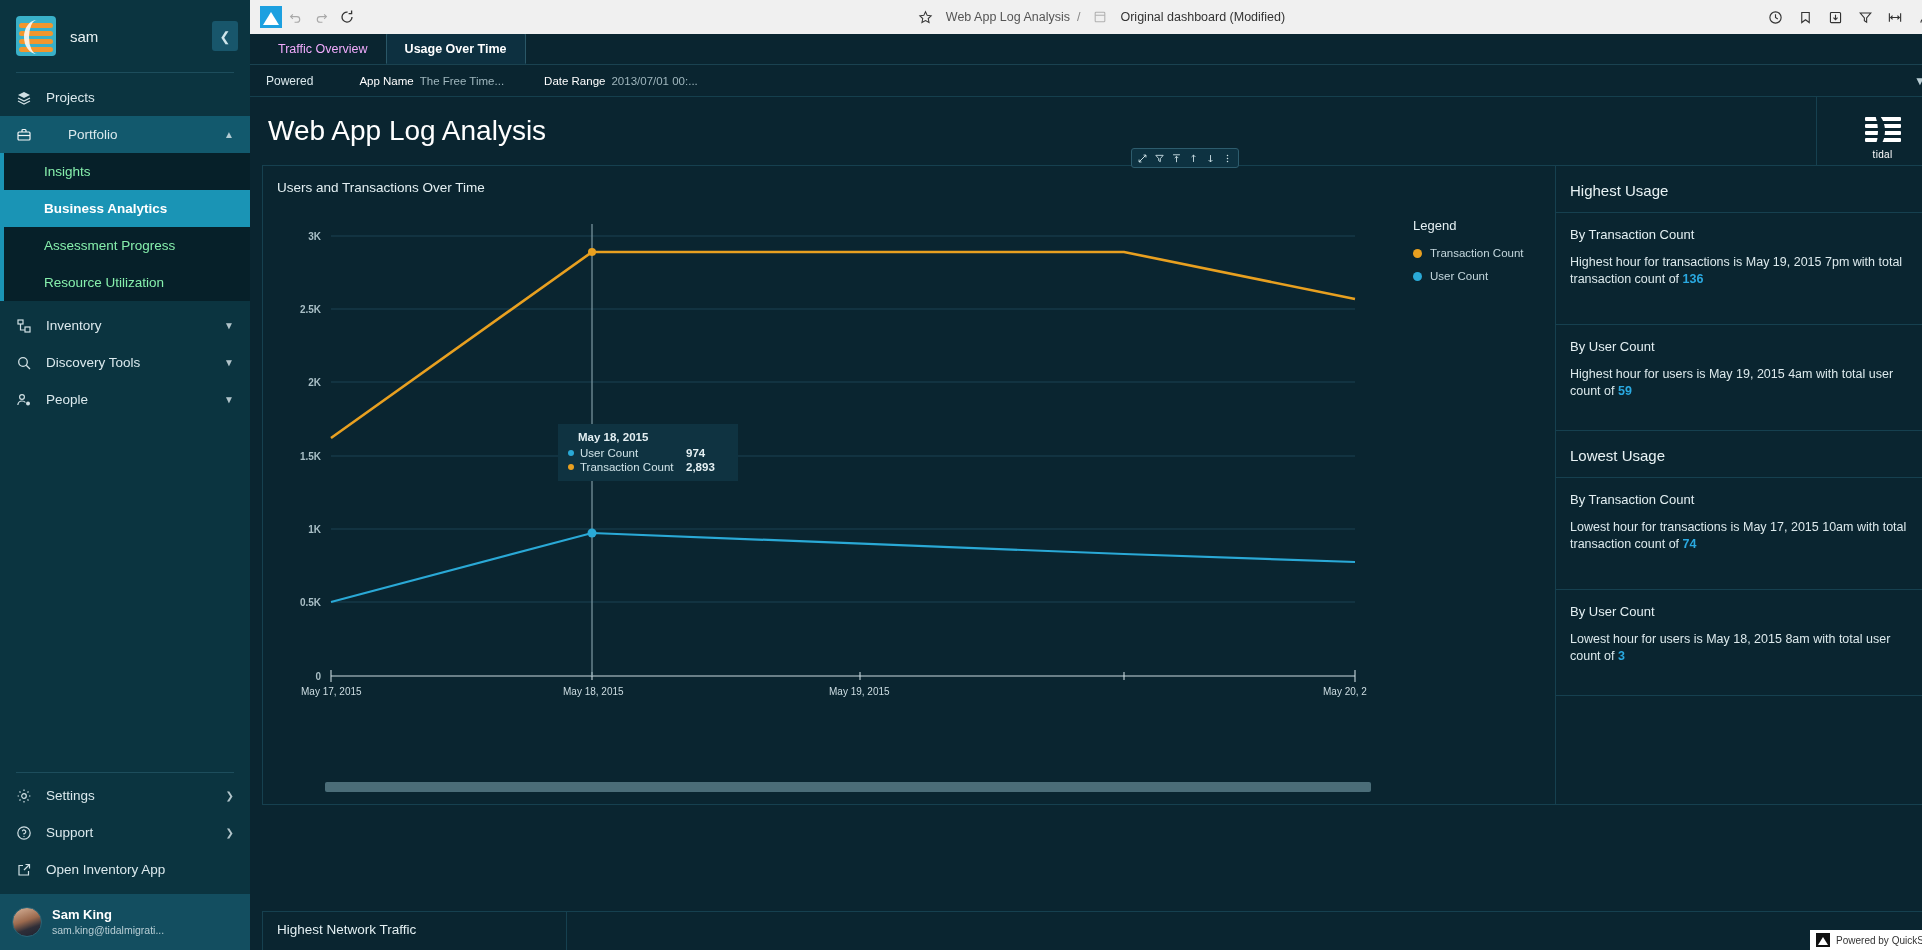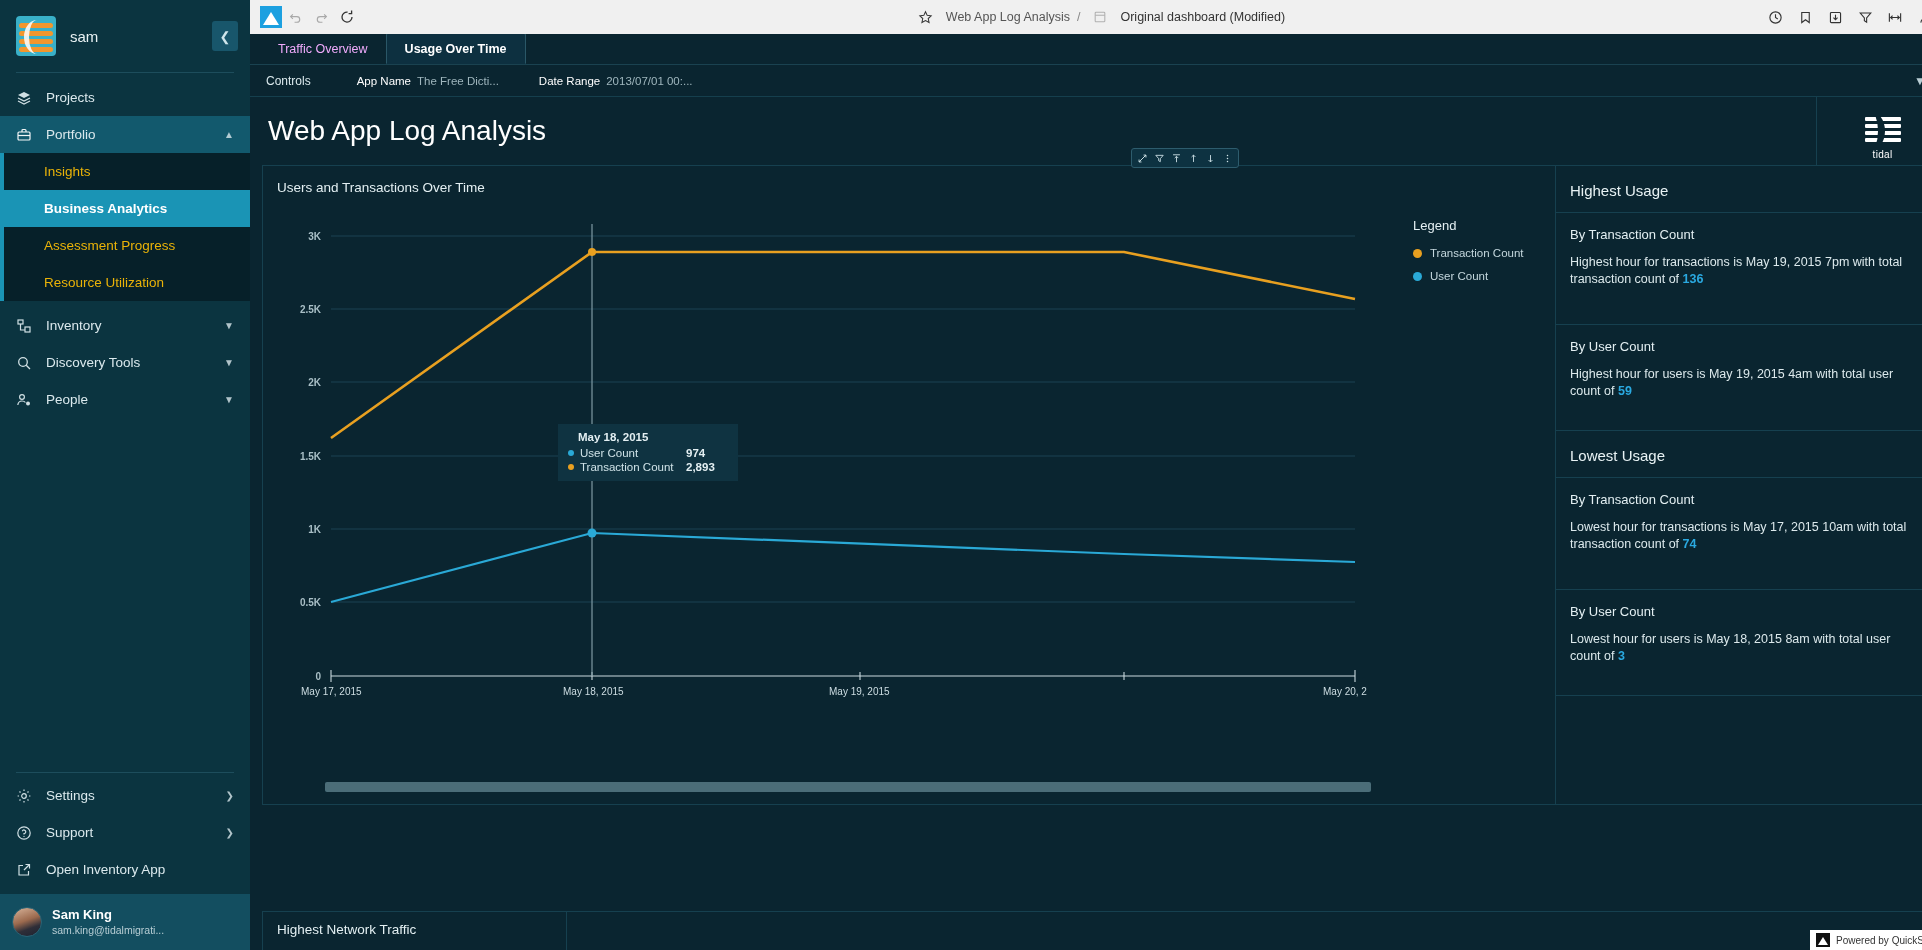--- a/index.html
+++ b/index.html
@@ -43,25 +43,25 @@
 
   .nav { margin-top: 6px; }
   .nav-item {
     display: flex; align-items: center; height: 37px;
     padding: 0 16px; color: #dbe9ed; font-size: 13.5px; cursor: pointer;
     position: relative;
   }
   .nav-item .ico { width: 22px; flex: 0 0 22px; display:flex; align-items:center; justify-content:flex-start; opacity: .95;}
   .nav-item .lbl { flex: 1; margin-left: 8px; }
   .nav-item .chev { font-size: 10px; opacity: .8; }
-  .nav-item.active-parent { background: #12596d; }
+  .nav-item.active-parent { background: #12596d; gap: 22px; }
   .sub-wrap { background: #062029; border-left: 4px solid #1a94b5; }
   .sub-item {
     height: 37px; display: flex; align-items: center;
-    padding-left: 40px; color: #eab308; font-size: 13.5px; cursor: pointer;
+    padding-left: 40px; color: #86efac; font-size: 13.5px; cursor: pointer;
   }
   .sub-item.selected { background: #1a94b5; color: #ffffff; font-weight: bold; }
   .nav-spacer { flex: 1; }
   .sb-bottom-div { height: 1px; background: #1d4d5c; margin: 0 16px 4px 16px; }
   .user-row {
     display: flex; align-items: center; height: 56px; padding: 0 12px;
     background: #134e60; cursor: pointer;
   }
   .avatar {
     width: 30px; height: 30px; border-radius: 50%; flex: 0 0 30px;
@@ -404,24 +404,24 @@
     <div class="tabbar">
       <div class="tab">
         <span>Traffic Overview</span>
       </div>
       <div class="tab active">
         <span>Usage Over Time</span>
       </div>
     </div>
 
     <div class="controls">
-      <span class="ctrl-label">Controls</span>
+      <span class="ctrl-label">Powered</span>
       <div class="ctrl-group">
         <span class="ctrl-k">App Name</span>
-        <span class="ctrl-v">The Free Dicti...</span>
+        <span class="ctrl-v">The Free Time...</span>
       </div>
       <div class="ctrl-group">
         <span class="ctrl-k">Date Range</span>
         <span class="ctrl-v">2013/07/01 00:...</span>
       </div>
       <span class="ctrl-chev">▼</span>
     </div>
 
     <div class="sheet">
 

